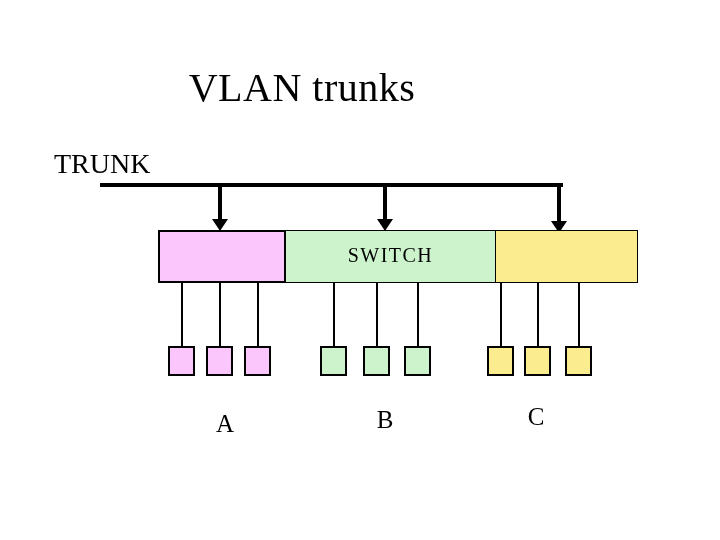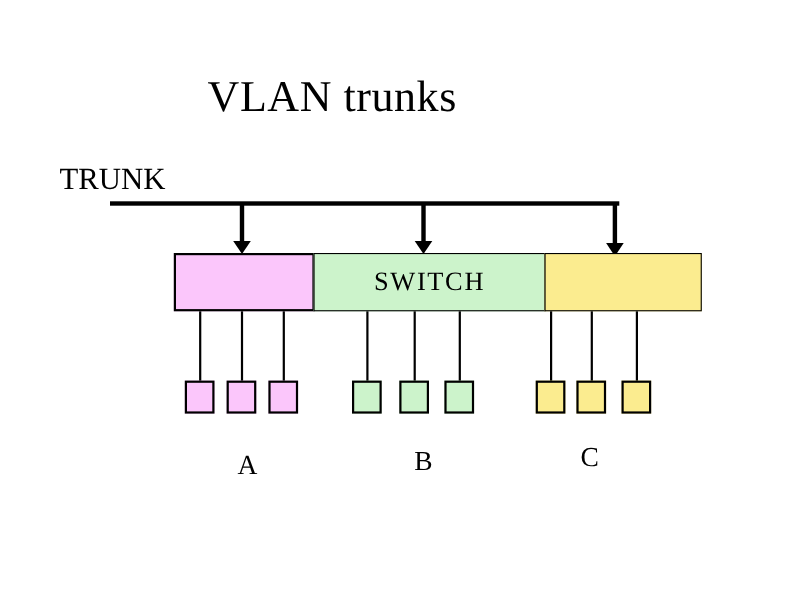--- a/index.html
+++ b/index.html
@@ -33,21 +33,21 @@
   #head-2 { left: 377px; top: 219px; }
   #head-3 { left: 551px; top: 221px; }
 
   
   .section { top: 230px; height: 53px; box-sizing: border-box; }
   #section-a { left: 158px; width: 128px; border: 2px solid #000; }
   #section-b { left: 285px; width: 211px; border: 1px solid #000; }
   #section-c { left: 495px; width: 143px; border: 1px solid #000; }
   #switch-label {
     left: 285px; top: 244px; width: 211px; text-align: center;
-    font-size: 24px; letter-spacing: 1.5px; line-height: 1.1;
+    font-size: 20px; letter-spacing: 1.5px; line-height: 1.1;
   }
 
   
   .port-line { top: 283px; width: 2px; height: 64px; background: #000; }
 
   
   .port-box {
     top: 346px; width: 27px; height: 30px;
     box-sizing: border-box; border: 2px solid #000;
   }

